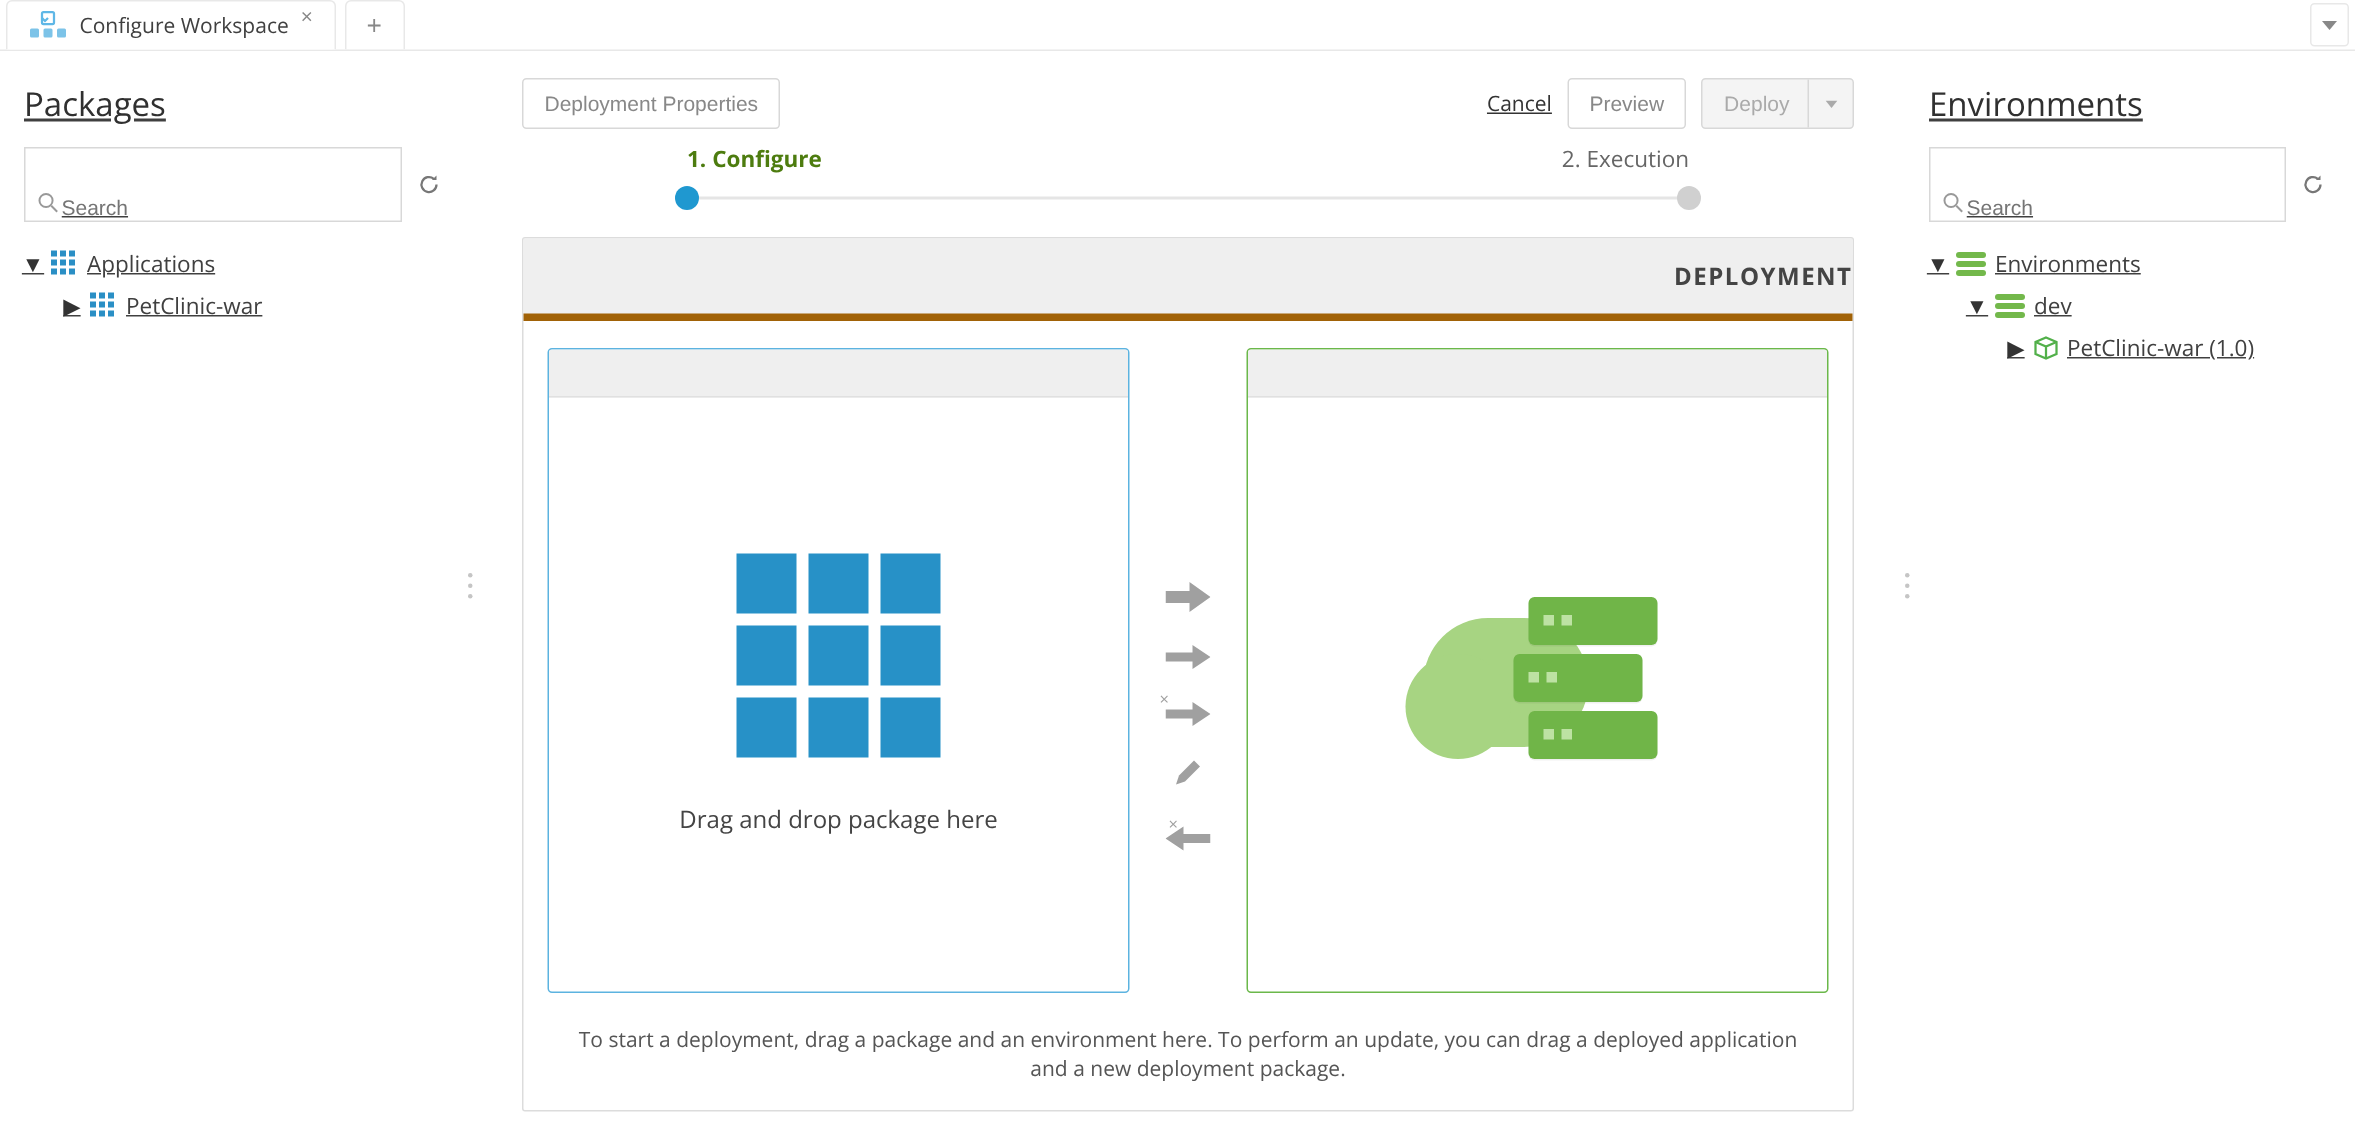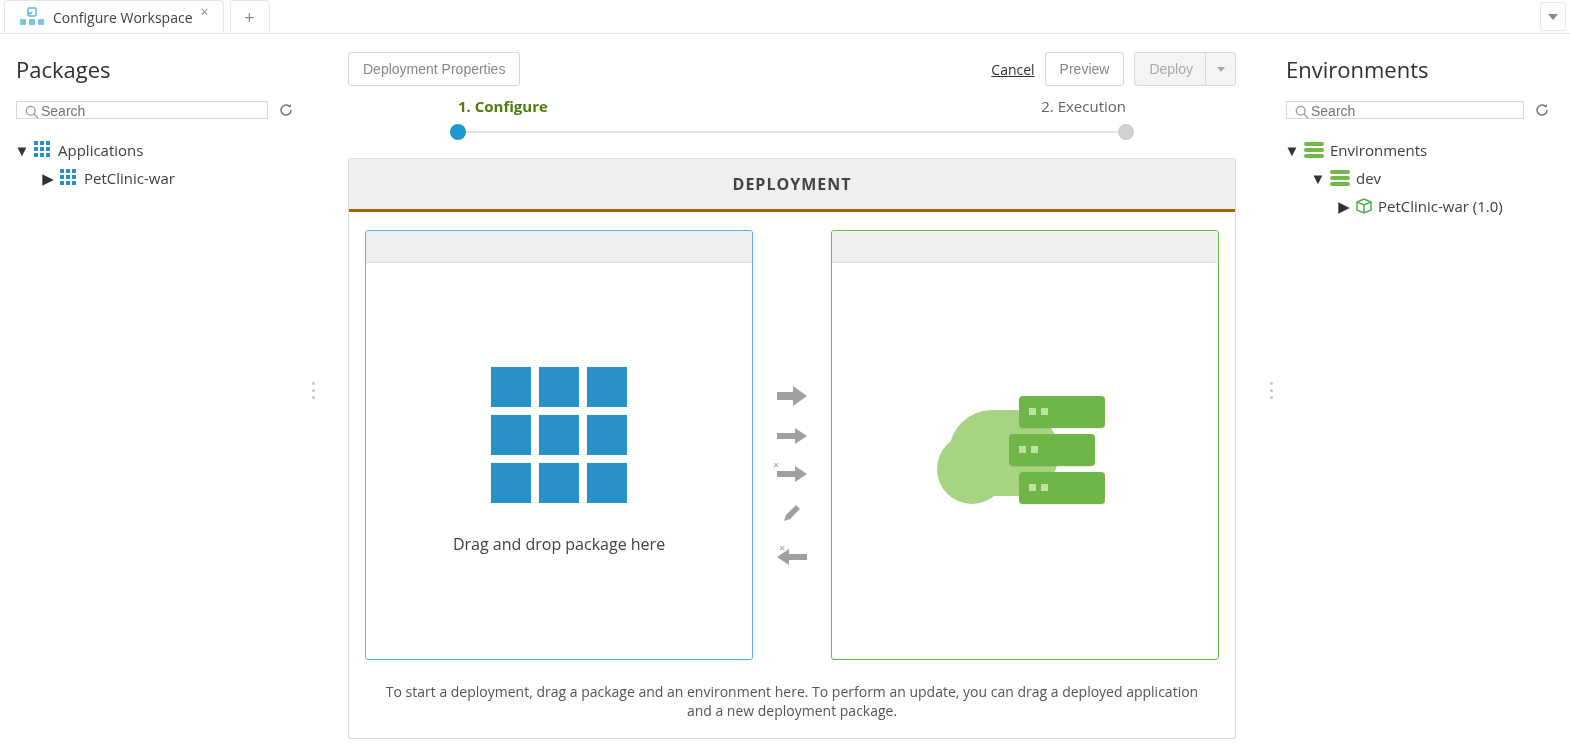--- a/index.html
+++ b/index.html
@@ -25,32 +25,32 @@
   
   .tabbar { height:34px; display:flex; align-items:stretch; border-bottom:1px solid var(--border-light); padding-left:4px; }
   .tab { display:flex; align-items:center; gap:8px; padding:0 14px; border:1px solid var(--border-light); border-bottom:none; border-radius:4px 4px 0 0; background:var(--tab-bg); margin-right:6px; font-size:14px; color:var(--text); position:relative; }
   .tab .close { font-size:14px; color:#888; position:relative; top:-6px;}
   .tab-add { display:flex; align-items:center; justify-content:center; width:40px; border:1px solid var(--border-light); border-bottom:none; border-radius:4px 4px 0 0; font-size:18px; color:#888; }
   .tabbar-spacer { flex:1; }
   .tabbar-drop { width:26px; display:flex; align-items:center; justify-content:center; border:1px solid var(--border-light); border-radius:3px; margin:2px 4px; color:#777;}
 
   
   .app { display:flex; height:calc(100% - 34px); }
-  .sidebar { width:310px; min-width:310px; padding:16px 12px 28px 16px; overflow:auto; }
+  .sidebar { width:310px; min-width:310px; padding:16px 12px 28px 16px; overflow:auto;text-decoration:underline; }
   .sidebar.right { width:296px; min-width:296px; padding-left:12px; padding-right:16px; }
   .center { flex:1; display:flex; flex-direction:column; overflow:hidden; }
   .center-inner { background:#fff; margin:0 12px; padding:18px 20px 24px; }
 
   .splitter { width:6px; display:flex; flex-direction:column; align-items:center; justify-content:center; color:#c5c5c5; }
   .splitter .dot { width:3px; height:3px; background:#c5c5c5; border-radius:50%; margin:2px 0; }
 
   
   .side-title { font-size:22px; font-weight:400; margin:4px 0 14px; color:#303030;}
   .search-row { display:flex; align-items:center; gap:6px; }
-  .search-box { flex:1; display:flex; align-items:flex-start; border:1px solid var(--border); border-radius:0; height:18px; padding:0 8px; color:#888; }
+  .search-box { flex:1; display:flex; align-items:flex-end; border:1px solid var(--border); border-radius:0; height:50px; padding:0 8px; color:#888; }
   .search-box input { border:none; outline:none; flex:1; font-size:14px; color:var(--text); background:transparent;}
   .refresh-btn { width:24px; height:24px; display:flex; align-items:center; justify-content:center; color:#777;}
 
   .tree { margin-top:14px; font-size:15px; }
   .tree-item { display:flex; align-items:center; gap:6px; padding:4px 0; cursor:pointer; }
   .tree-item .caret { width:12px; display:inline-flex; justify-content:center; color:#333; }
   .tree-children { padding-left:26px; }
 
   .apps-icon { width:18px; height:18px; display:grid; grid-template-columns:repeat(3,4px); grid-template-rows:repeat(3,4px); gap:2px;}
   .apps-icon span { background:var(--accent-blue); }
@@ -75,21 +75,21 @@
   .step-labels .active { font-weight:700; color:#4d7c0f;text-align:right; }
   .step-labels .inactive { color:#666; }
   .step-track { position:relative; height:20px; margin-top:6px;}
   .step-bar { position:absolute; top:9px; left:0; right:0; height:2px; background:#e5e5e5;}
   .step-dot { position:absolute; top:2px; width:16px; height:16px; border-radius:50%; }
   .step-dot.active { background:#1f98d0; left:-8px;}
   .step-dot.inactive { background:#d0d0d0; right:-8px;}
 
   
   .deploy-panel { border:1px solid #dcdcdc; border-radius:2px; margin-top:16px; }
-  .deploy-panel-head { background:var(--header-grey); text-align:center; font-weight:700; letter-spacing:1px; color:#444; padding:14px 0; border-bottom:3px solid #a16207;}
+  .deploy-panel-head { background:var(--header-grey); text-align:right; font-weight:700; letter-spacing:1px; color:#444; padding:14px 0; border-bottom:5px solid #a16207;}
   .deploy-body { display:flex; align-items:stretch; gap:14px; padding:18px 16px 8px;}
 
   .dropzone { flex:1; border:1px solid; border-radius:3px; display:flex; flex-direction:column; overflow:hidden; min-height:430px;}
   .dropzone.blue { border-color:var(--drop-border-blue); }
   .dropzone.green { border-color:var(--drop-border-green); }
   .dropzone-head { height:32px; background:var(--header-grey); border-bottom:1px solid #e0e0e0;}
   .dropzone-body { flex:1; display:flex; flex-direction:column; align-items:center; justify-content:center; gap:30px; }
   .dropzone-label { font-size:16px; color:#444; }
 
   

